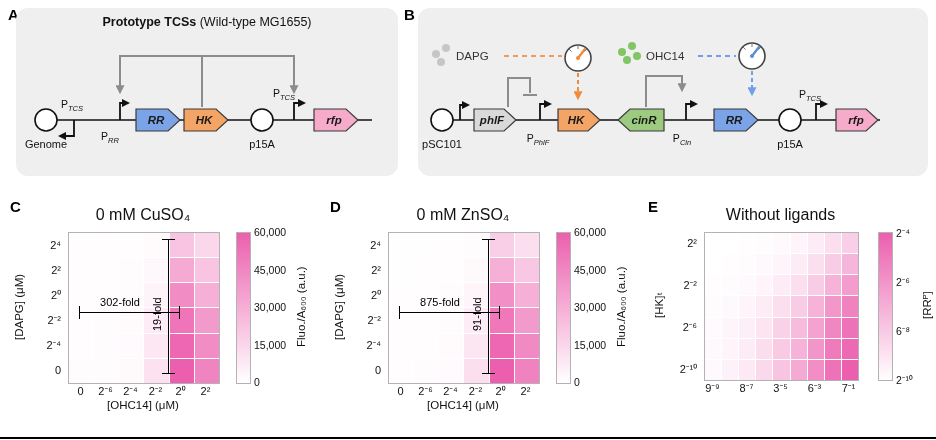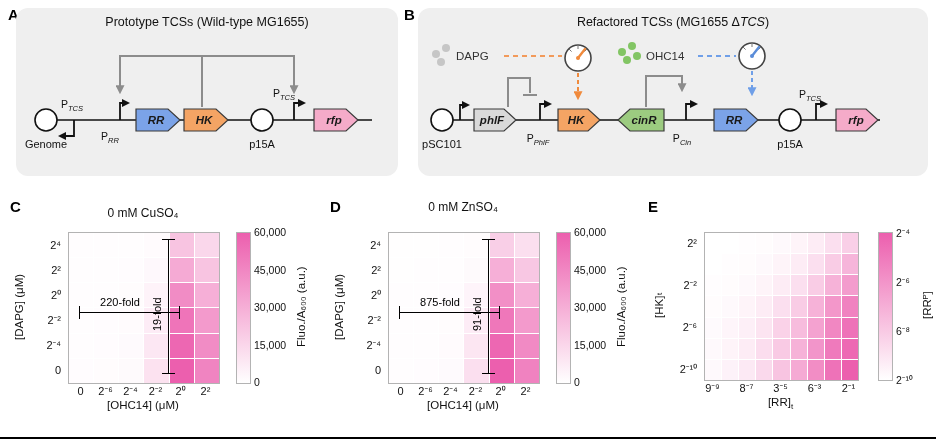--- a/index.html
+++ b/index.html
@@ -1,32 +1,32 @@
 <!DOCTYPE html>
 <html><head>
 <meta charset="utf-8">
 <style>
   html,body{margin:0;padding:0;background:#fff;}
   body{font-family:"Liberation Sans",sans-serif;color:#111;}
   .stage{position:relative;width:936px;height:440px;background:#fff;overflow:hidden;}
   .panel-box{position:absolute;background:#efefef;border-radius:12px;}
   .letter{position:absolute;font-weight:bold;font-size:15px;color:#000;}
   .box-title{position:absolute;top:7px;left:0;width:100%;text-align:center;font-size:12.5px;}
-  .box-title .bold{font-weight:normal;}
+  .box-title .bold{font-weight:bold;}
   .box-title .ital{font-style:italic;}
   svg{position:absolute;left:0;top:22px;}
   svg text{font-family:"Liberation Sans",sans-serif;}
   .gene-label{font-size:11.5px;font-style:italic;font-weight:bold;fill:#1a1a1a;text-anchor:middle;}
   .plasmid-label{font-size:11px;fill:#111;text-anchor:middle;}
   .plabel{font-size:10.5px;fill:#111;text-anchor:middle;}
   .psub{font-size:7.5px;font-style:italic;}
   .ligand-label{font-size:11.5px;fill:#333;}
   
   .hm-panel{position:absolute;width:300px;height:242px;}
-  .hm-title{position:absolute;text-align:center;font-size:12px;}
+  .hm-title{position:absolute;text-align:center;font-size:16px;}
   .plot{position:absolute;border:1px solid #b3b3b3;background:#fff;gap:1px;}
   .yticks{position:absolute;display:flex;flex-direction:column;}
   .yticks .tick{flex:1;display:flex;align-items:center;justify-content:flex-end;font-size:11px;padding-right:4px;white-space:nowrap;}
   .xticks{position:absolute;display:flex;}
   .xticks .tick{flex:1;text-align:center;font-size:11px;line-height:13px;white-space:nowrap;}
   .axis-label{position:absolute;text-align:center;font-size:11.5px;}
   .vlabel{position:absolute;writing-mode:vertical-rl;transform:rotate(180deg);display:flex;align-items:center;justify-content:center;font-size:11.5px;white-space:nowrap;}
   .colorbar{position:absolute;border:1px solid #b3b3b3;}
   .cbticks{position:absolute;width:44px;}
   .cbtick{position:absolute;left:3px;font-size:10.5px;white-space:nowrap;}
@@ -85,21 +85,20 @@
       <polyline points="278,90 278,73 288,73" fill="none" stroke="#111" stroke-width="1.8" marker-end="url(#mA-blk)"></polyline>
       <text x="268" y="67" class="plabel"><tspan>P</tspan><tspan dy="3" class="psub">TCS</tspan></text>
 
       <polygon points="298,79 330,79 342,90 330,101 298,101" stroke="#3a3a3a" stroke-width="1.2" fill="#f5abc9"></polygon>
       <text x="318" y="94" class="gene-label">rfp</text>
     </svg>
   </div>
 
   <div class="letter" style="left:404px;top:6px;">B</div>
   <div class="panel-box" style="left:418px;top:8px;width:510px;height:168px;">
-    <div class="box-title"><span class="bold">Refactored TCSs</span><span> (MG1655 Δ</span><span class="ital">TCS</span><span>)</span></div>
     <svg width="510" height="144" viewBox="0 0 510 144">
       <defs>
         <marker id="mB-blk" markerWidth="8" markerHeight="8" viewBox="0 0 8 8" refX="6" refY="4" orient="auto" markerUnits="userSpaceOnUse">
             <path d="M0,0 L8,4 L0,8 Z" fill="#111"></path>
           </marker>
         <marker id="mB-gry" markerWidth="9" markerHeight="9" viewBox="0 0 8 8" refX="6" refY="4" orient="auto" markerUnits="userSpaceOnUse">
             <path d="M0,0 L8,4 L0,8 Z" fill="#8c8c8c"></path>
           </marker>
         <marker id="mB-org" markerWidth="9" markerHeight="9" viewBox="0 0 8 8" refX="6" refY="4" orient="auto" markerUnits="userSpaceOnUse">
             <path d="M0,0 L8,4 L0,8 Z" fill="#f08a3c"></path>
@@ -247,30 +246,30 @@
         <div class="cbtick" style="top: calc(25% - 6px);">45,000</div>
         <div class="cbtick" style="top: calc(50% - 6px);">30,000</div>
         <div class="cbtick" style="top: calc(75% - 6px);">15,000</div>
         <div class="cbtick" style="top: calc(100% - 6px);">0</div>
       </div>
     <div class="vlabel" style="left:284px;top:36px;width:14px;height:150px;">Fluo./A₆₀₀ (a.u.)</div>
 
     <div class="ebar ebar-h" style="left:70px;top:116px;width:100px;"></div>
     <div class="cap capv" style="left:69px;top:110px;"></div>
     <div class="cap capv" style="left:169px;top:110px;"></div>
-    <div class="fold-label" style="left:66px;top:100px;width:88px;">220-fold</div>
+    <div class="fold-label" style="left:66px;top:100px;width:88px;">302-fold</div>
     <div class="ebar ebar-v" style="left:158px;top:44px;height:134px;"></div>
     <div class="cap caph" style="left:152px;top:43px;"></div>
     <div class="cap caph" style="left:152px;top:177px;"></div>
     <div class="fold-label vtext" style="left:141px;top:88px;height:60px;">19-fold</div>
   </div>
 
   <div class="hm-panel" style="left:330px;top:196px;">
     <div class="letter" style="left:0;top:2px;">D</div>
-    <div class="hm-title" style="left:58px;top:4px;width:150px;">0 mM ZnSO₄</div>
+    <div class="hm-title" style="left:58px;top:10px;width:150px;">0 mM ZnSO₄</div>
     <div class="vlabel" style="left:2px;top:36px;width:14px;height:150px;">[DAPG] (μM)</div>
     <div class="yticks" style="left:24px;top:36px;width:31px;height:150px;">
         <div class="tick">2⁴</div>
         <div class="tick">2²</div>
         <div class="tick">2⁰</div>
         <div class="tick">2⁻²</div>
         <div class="tick">2⁻⁴</div>
         <div class="tick">0</div>
       </div>
     <div class="plot" style="left: 58px; top: 36px; width: 150px; height: 150px; display: grid; grid-template-columns: repeat(6, 1fr); grid-template-rows: repeat(6, 1fr);">
@@ -334,20 +333,21 @@
     <div class="cap capv" style="left:169px;top:110px;"></div>
     <div class="fold-label" style="left:66px;top:100px;width:88px;">875-fold</div>
     <div class="ebar ebar-v" style="left:158px;top:44px;height:134px;"></div>
     <div class="cap caph" style="left:152px;top:43px;"></div>
     <div class="cap caph" style="left:152px;top:177px;"></div>
     <div class="fold-label vtext" style="left:141px;top:88px;height:60px;">91-fold</div>
   </div>
 
   <div class="hm-panel" style="left:648px;top:196px;width:288px;">
     <div class="letter" style="left:0;top:2px;">E</div>
+    <div class="hm-title" style="left:56px;top:10px;width:153px;">Without ligands</div>
     <div class="vlabel" style="left:4px;top:36px;width:14px;height:147px;">
         <span>[HK]</span>
         <sub>t</sub>
       </div>
     <div class="yticks" style="left:20px;top:36px;width:33px;height:147px;">
         <div class="tick">2²</div>
         <div class="tick"></div>
         <div class="tick">2⁻²</div>
         <div class="tick"></div>
         <div class="tick">2⁻⁶</div>
@@ -421,23 +421,22 @@
       </div>
     <div class="xticks" style="left:56px;top:186px;width:153px;height:13px;">
         <div class="tick">9⁻⁹</div>
         <div class="tick"></div>
         <div class="tick">8⁻⁷</div>
         <div class="tick"></div>
         <div class="tick">3⁻⁵</div>
         <div class="tick"></div>
         <div class="tick">6⁻³</div>
         <div class="tick"></div>
-        <div class="tick">2⁻¹</div>
-      </div>
-    <div class="axis-label" style="left:56px;top:200px;width:153px;"><span>[RR]</span><sub>t</sub></div>
+        <div class="tick">7⁻¹</div>
+      </div>
     <div class="colorbar" style="left: 230px; top: 36px; width: 13px; height: 147px; background: linear-gradient(to top, rgb(255, 255, 255), rgb(236, 95, 174));"></div>
     <div class="cbticks" style="left:245px;top:36px;height:147px;">
         <div class="cbtick" style="top: calc(0% - 6px);">2⁻⁴</div>
         <div class="cbtick" style="top: calc(33.3% - 6px);">2⁻⁶</div>
         <div class="cbtick" style="top: calc(66.7% - 6px);">6⁻⁸</div>
         <div class="cbtick" style="top: calc(100% - 6px);">2⁻¹⁰</div>
       </div>
     <div class="vlabel" style="left:272px;top:36px;width:14px;height:147px;">[RRᴾ]</div>
   </div>
 

